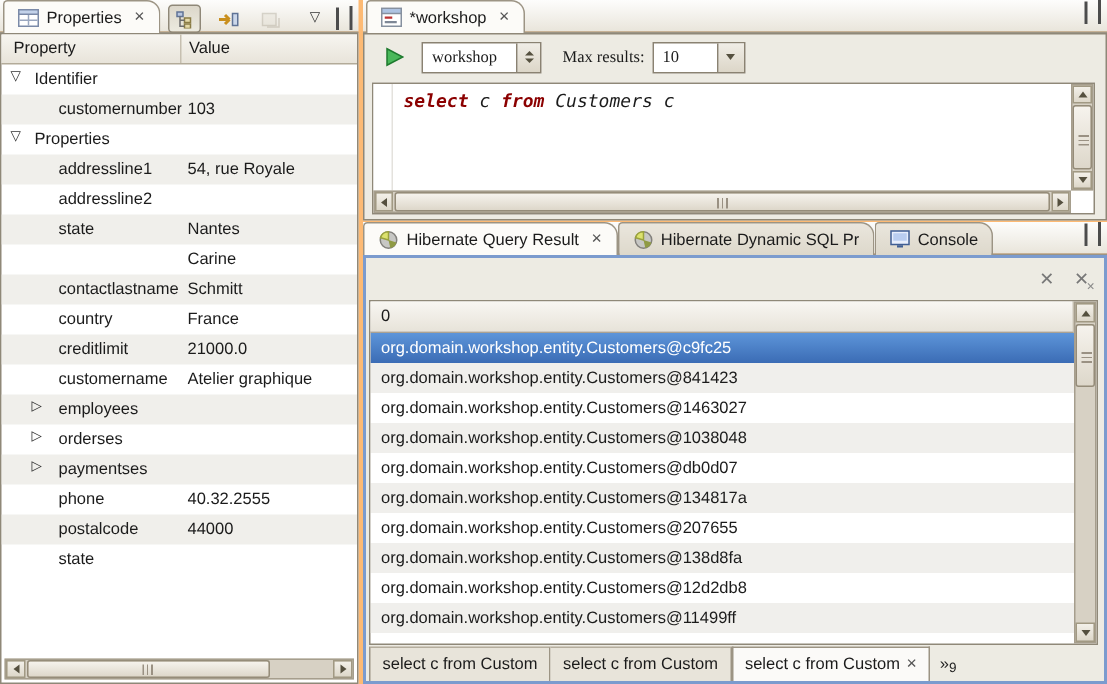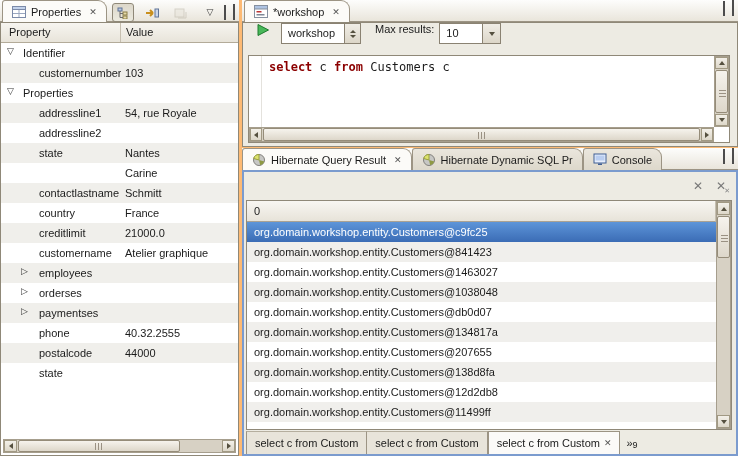--- a/index.html
+++ b/index.html
@@ -59,36 +59,36 @@
   .arr.up{border-left:3px solid transparent;border-right:3px solid transparent;border-bottom:4px solid #55503f;}
   .arr.down{border-left:3px solid transparent;border-right:3px solid transparent;border-top:4px solid #55503f;}
   .arr.left{border-top:3px solid transparent;border-bottom:3px solid transparent;border-right:4px solid #55503f;}
   .arr.right{border-top:3px solid transparent;border-bottom:3px solid transparent;border-left:4px solid #55503f;}
 
   
   #editor-panel{position:absolute;left:242px;top:0;width:496px;height:147px;}
   #editor-frame{position:absolute;left:0;right:0;top:22px;bottom:0;
     border:1px solid #8f8878;background:#edebe3;}
   #editor-toolbar{position:absolute;left:0;right:0;top:0;height:30px;display:flex;
-    padding-left:12px;}
+    align-items:center;padding-left:12px;font-family:Liberation Serif, serif;}
   .combo{display:flex;align-items:stretch;height:21px;background:#fff;border:1px solid #8a8272;}
   .combo .txt{padding:3px 6px 0 6px;}
   .combo .spin{width:16px;background:linear-gradient(#f0ede6,#dcd6c8);
     border-left:1px solid #8a8272;display:flex;flex-direction:column;
     align-items:center;justify-content:center;gap:2px;}
   .combo .drop{width:18px;background:linear-gradient(#f0ede6,#dcd6c8);
     border-left:1px solid #8a8272;display:flex;align-items:center;justify-content:center;}
   .spin .arr.up{border-bottom-width:3px;border-left-width:3px;border-right-width:3px;}
   .spin .arr.down{border-top-width:3px;border-left-width:3px;border-right-width:3px;}
   #sql-frame{position:absolute;left:5px;right:7px;top:32px;bottom:3px;
     border:1px solid #8f8878;background:#fff;}
   #sql-gutter{position:absolute;left:0;top:0;bottom:15px;width:13px;background:#fff;
     border-right:1px solid #e4e2dd;}
   #sql-code{position:absolute;left:20px;top:4px;right:20px;
-    font-family:"DejaVu Sans Mono","Liberation Mono",monospace;font-size:12px;white-space:pre;}
+    font-family:"DejaVu Sans Mono","Liberation Mono",monospace;font-size:12px;white-space:pre;font-style:italic;}
   #sql-code .kw{color:#8b0000;font-weight:bold;}
   #sql-vscroll{top:0;bottom:15px;right:0;width:15px;}
   #sql-hscroll{left:0;right:15px;bottom:0;height:15px;}
 
   
   #results-panel{position:absolute;left:242px;top:148px;width:496px;height:308px;}
   #results-content{position:absolute;left:0;right:0;top:22px;bottom:0;
     border:2px solid #7b9bce;background:#edebe3;}
   #rtb-icons{position:absolute;right:10px;top:8px;display:flex;gap:13px;}
   .xicon{font-size:12px;line-height:1;color:#787878;font-weight:bold;position:relative;

